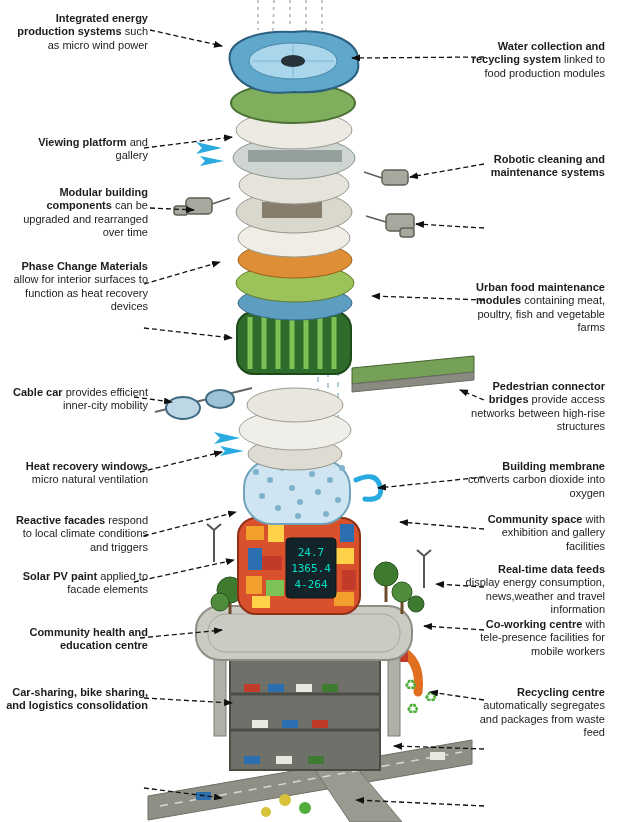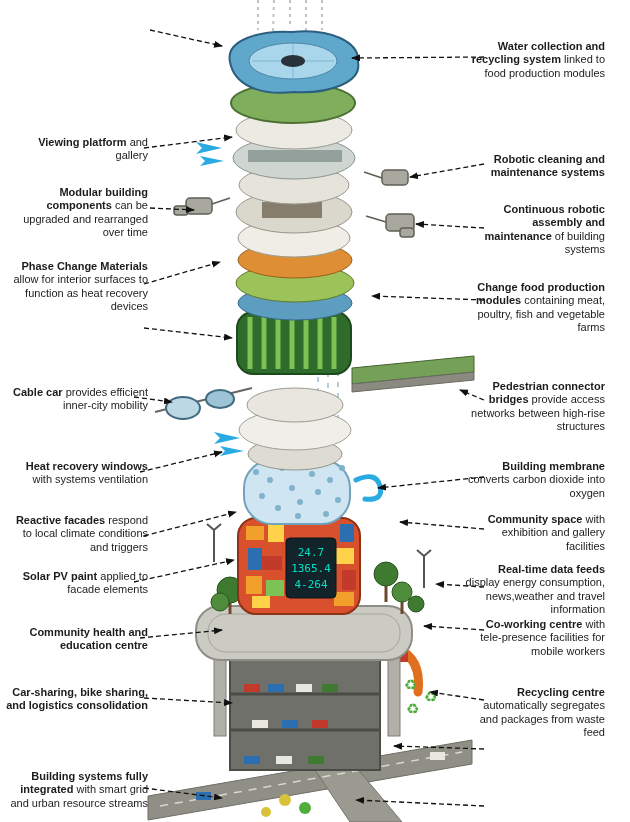--- a/index.html
+++ b/index.html
@@ -247,35 +247,34 @@
     <polyline points="484,477 378,488" marker-end="url(#arrow)"></polyline>
     <polyline points="484,529 400,522" marker-end="url(#arrow)"></polyline>
     <polyline points="484,587 436,584" marker-end="url(#arrow)"></polyline>
     <polyline points="484,630 424,626" marker-end="url(#arrow)"></polyline>
     <polyline points="484,700 430,692" marker-end="url(#arrow)"></polyline>
     <polyline points="484,749 394,746" marker-end="url(#arrow)"></polyline>
     <polyline points="484,806 356,800" marker-end="url(#arrow)"></polyline>
   </g>
 </svg>
 
+<div class="label left" style="top:12px"><b>Integrated energy production systems</b><span> such as micro wind power</span></div>
 <div class="label left" style="top:136px"><b>Viewing platform</b><span> and gallery</span></div>
 <div class="label left" style="top:186px"><b>Modular building components</b><span> can be upgraded and rearranged over time</span></div>
 <div class="label left" style="top:260px"><b>Phase Change Materials</b><span> allow for interior surfaces to function as heat recovery devices</span></div>
 <div class="label left" style="top:386px"><b>Cable car</b><span> provides efficient inner-city mobility</span></div>
-<div class="label left" style="top:460px"><b>Heat recovery windows</b><span> with systems ventilation</span></div>
+<div class="label left" style="top:460px"><b>Heat recovery windows</b><span> micro natural ventilation</span></div>
 <div class="label left" style="top:514px"><b>Reactive facades</b><span> respond to local climate conditions and triggers</span></div>
 <div class="label left" style="top:570px"><b>Solar PV paint</b><span> applied to facade elements</span></div>
 <div class="label left" style="top:626px"><b>Community health and education centre</b><span></span></div>
 <div class="label left" style="top:686px"><b>Car-sharing, bike sharing, and logistics consolidation</b><span></span></div>
-<div class="label left" style="top:770px"><b>Building systems fully integrated</b><span> with smart grid and urban resource streams</span></div>
 
 <div class="label right" style="top:40px"><b>Water collection and recycling system</b><span> linked to food production modules</span></div>
 <div class="label right" style="top:153px"><b>Robotic cleaning and maintenance systems</b><span></span></div>
-<div class="label right" style="top:203px"><b>Continuous robotic assembly and maintenance</b><span> of building systems</span></div>
-<div class="label right" style="top:281px"><b>Change food production modules</b><span> containing meat, poultry, fish and vegetable farms</span></div>
+<div class="label right" style="top:281px"><b>Urban food maintenance modules</b><span> containing meat, poultry, fish and vegetable farms</span></div>
 <div class="label right" style="top:380px"><b>Pedestrian connector bridges</b><span> provide access networks between high-rise structures</span></div>
 <div class="label right" style="top:460px"><b>Building membrane</b><span> converts carbon dioxide into oxygen</span></div>
 <div class="label right" style="top:513px"><b>Community space</b><span> with exhibition and gallery facilities</span></div>
 <div class="label right" style="top:563px"><b>Real-time data feeds</b><span> display energy consumption, news,weather and travel information</span></div>
 <div class="label right" style="top:618px"><b>Co-working centre</b><span> with tele-presence facilities for mobile workers</span></div>
 <div class="label right" style="top:686px"><b>Recycling centre</b><span> automatically segregates and packages from waste feed</span></div>
 
 </div>
 
 </body></html>

